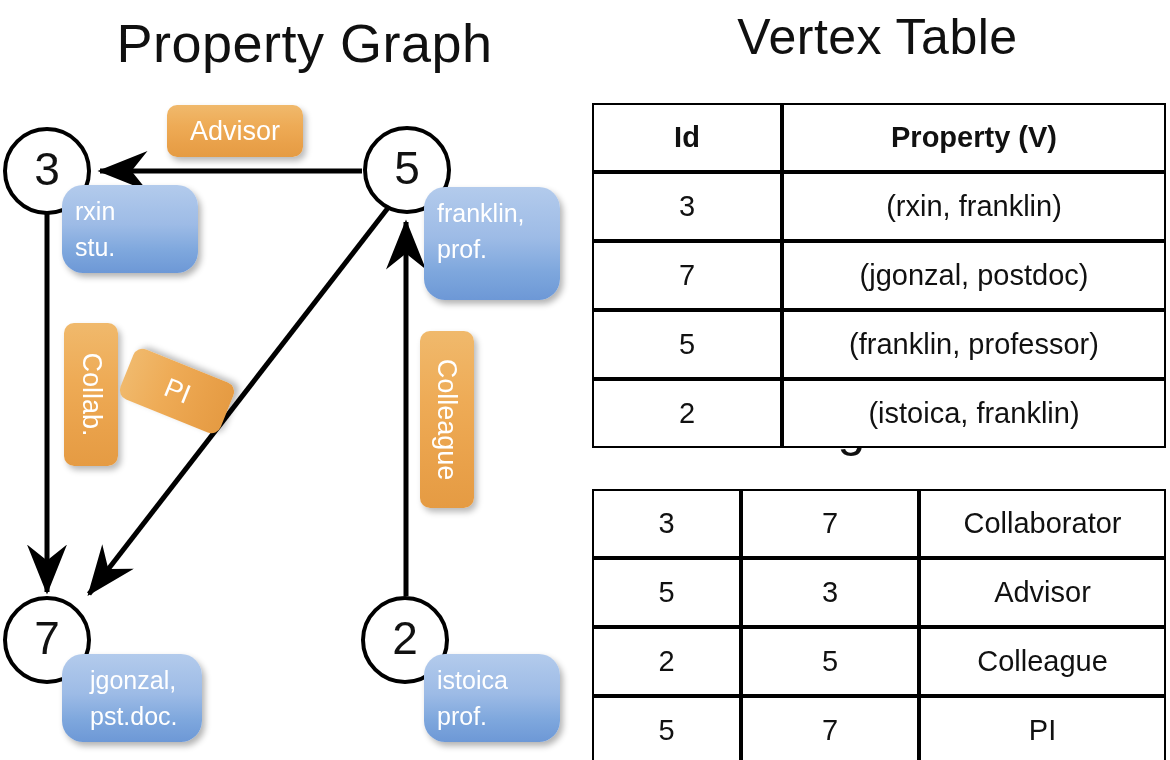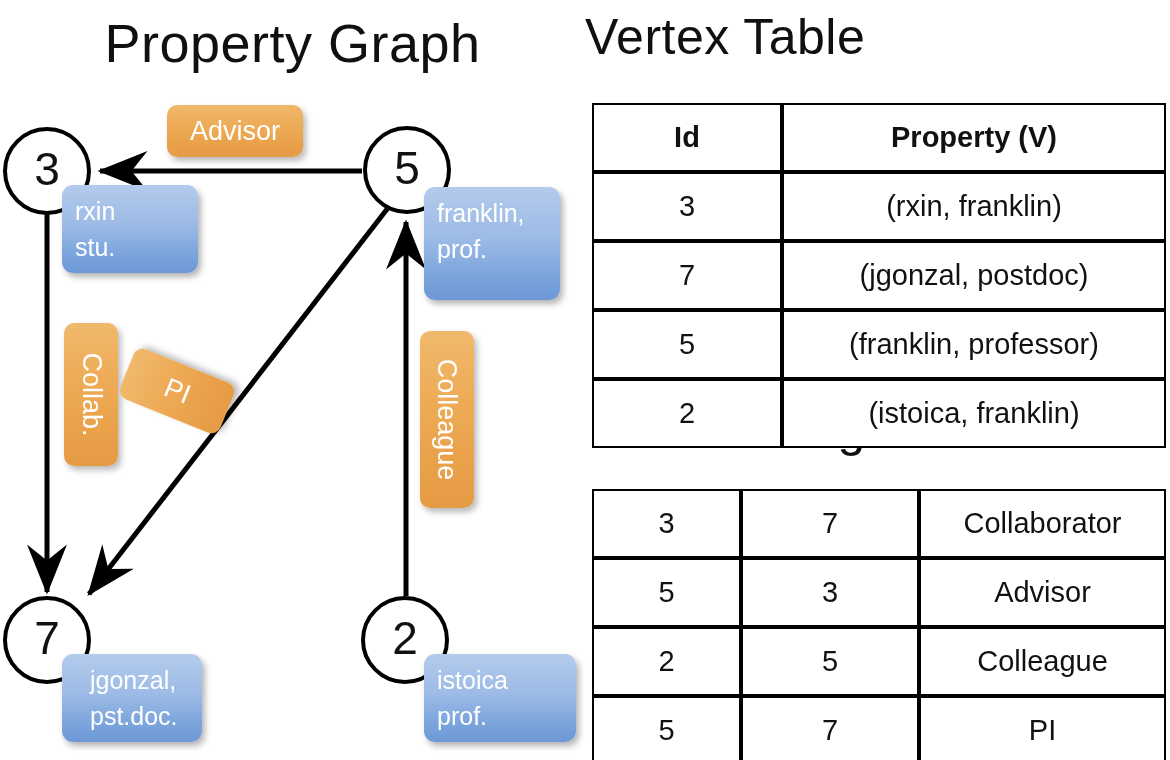--- a/index.html
+++ b/index.html
@@ -16,22 +16,22 @@
 
   
   .title {
     position: absolute;
     font-family: "Liberation Sans", sans-serif;
     font-weight: 300;
     color: #101010;
     letter-spacing: 0.5px;
     white-space: nowrap;
   }
-  #title-property-graph { left: 0; top: 12px; width: 585px; text-align: center; font-size: 54px; }
-  #title-vertex-table   { left: 585px; top: 8px; width: 585px; text-align: left; font-size: 50px; }
+  #title-property-graph { left: 12px; top: 12px; width: 585px; text-align: center; font-size: 54px; }
+  #title-vertex-table   { left: 585px; top: 8px; width: 585px; text-align: center; font-size: 50px; }
   #title-edge-table     { left: 610px; top: 400px; width: 585px; text-align: center; font-size: 50px; }
 
   
   #graph-panel {
     position: absolute; left: 0; top: 0; width: 585px; height: 760px;
   }
   #graph-edges { position: absolute; left: 0; top: 0; }
 
   .node {
     position: absolute;
@@ -48,21 +48,21 @@
     font-weight: 300;
     font-size: 46px;
     color: #111;
     line-height: 1;
     transform: translateY(-2px);
   }
 
   
   .prop-box {
     position: absolute;
-    border-radius: 11px;
+    border-radius: 21px;
     background: linear-gradient(to bottom, #b3cbec 0%, #9dbbe6 45%, #7ea7dd 75%, #6d98d6 100%);
     box-shadow: 3px 4px 6px rgba(0,0,0,0.30);
     color: #ffffff;
     font-family: "Liberation Sans", sans-serif;
     font-weight: 300;
     font-size: 25px;
     line-height: 1.42;
     padding: 9px 0 0 13px;
     box-sizing: border-box;
     z-index: 5;
@@ -158,21 +158,21 @@
   <div class="node" style="left:361px; top:596px;">
     <span class="node-label">2</span>
   </div>
 
   <div class="prop-box" style="left:62px;  top:185px; width:136px; height:88px;">rxin
 stu.</div>
   <div class="prop-box" style="left:424px; top:187px; width:136px; height:113px;">franklin,
 prof.</div>
   <div class="prop-box" style="left:62px;  top:654px; width:140px; height:88px;padding-left:28px;">jgonzal,
 pst.doc.</div>
-  <div class="prop-box" style="left:424px; top:654px; width:152px; height:88px;">istoica
+  <div class="prop-box" style="left:424px; top:654px; width:136px; height:88px;">istoica
 prof.</div>
 
   <div class="edge-box" style="left:167px; top:105px; width:136px; height:52px;">
     <span>Advisor</span>
   </div>
 
   <div class="edge-box vertical" style="left:64px; top:323px; width:54px; height:143px;">
     <span>Collab.</span>
   </div>
 

